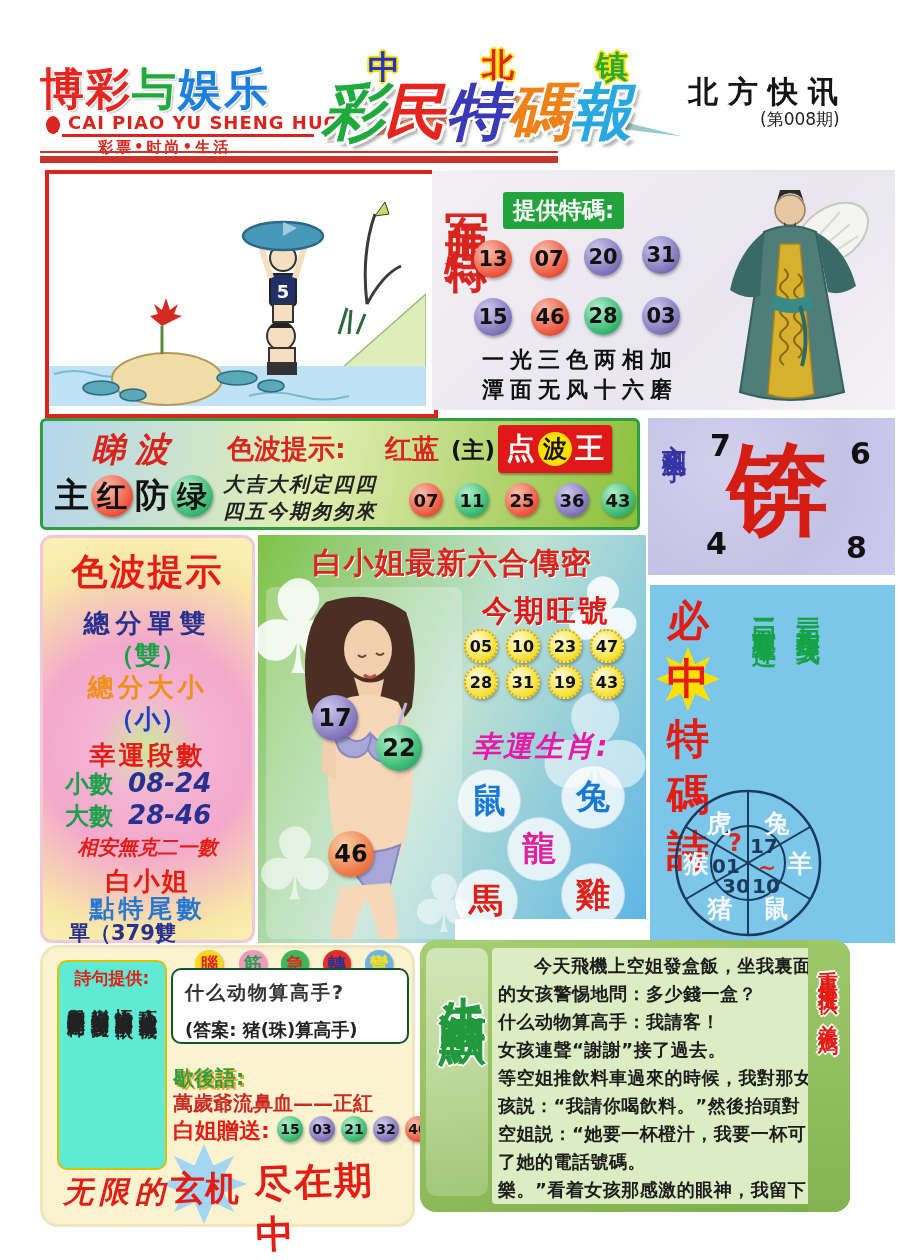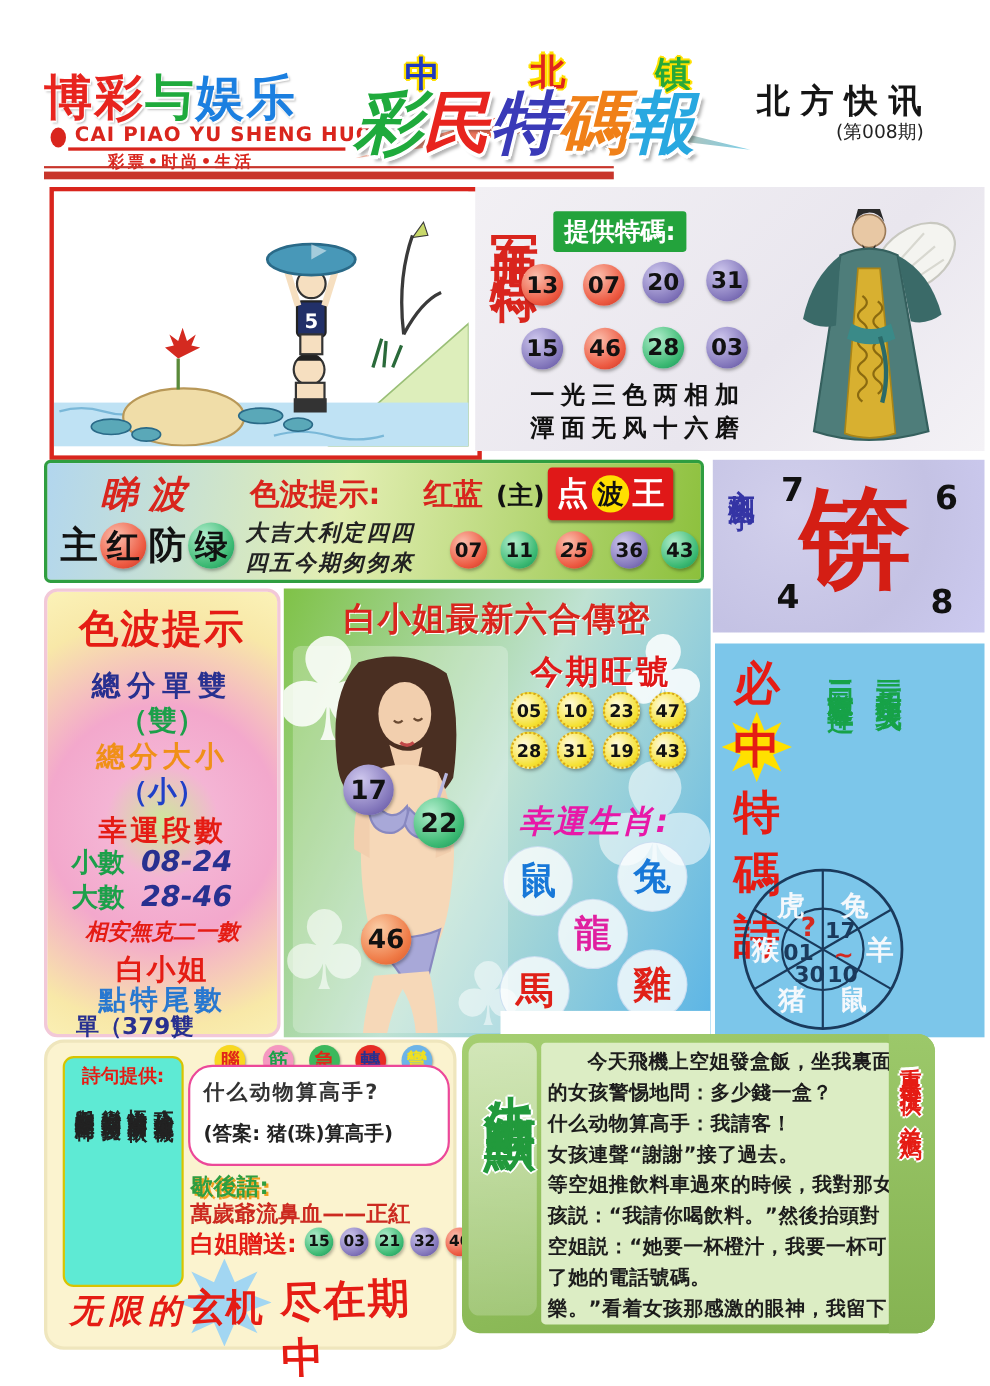--- a/index.html
+++ b/index.html
@@ -84,21 +84,21 @@
   .spoem-char{font-size:42px;font-weight:900;color:#e51c14;text-align:center;width:56px;line-height:56px;}
   .burst{background:#ffe000;clip-path:polygon(50% 0%,61% 27%,85% 15%,73% 39%,100% 50%,73% 61%,85% 85%,61% 73%,50% 100%,39% 73%,15% 85%,27% 61%,0% 50%,27% 39%,15% 15%,39% 27%);}
   .spoem-verse{writing-mode:vertical-rl;font-size:24px;font-weight:900;color:#17a248;line-height:44px;letter-spacing:4px;}
   
   .bleft{left:40px;top:945px;width:375px;height:282px;background:#fbf3cf;border-radius:18px;border:3px solid #efe6bd;box-sizing:border-box;}
   .poembox{left:14px;top:12px;width:106px;height:206px;background:#5eead4;border:2px solid #d8c400;border-radius:10px;}
   .poembox-title{font-size:17px;font-weight:900;color:#e51c14;text-align:center;letter-spacing:0px;}
   .poem-cols{writing-mode:vertical-rl;font-size:18px;font-weight:700;color:#222;line-height:24px;letter-spacing:2px;}
   .tease-circ{width:28px;height:28px;border-radius:50%;display:flex;align-items:center;justify-content:center;
       font-size:18px;font-weight:900;box-shadow:1px 1px 2px rgba(0,0,0,.3);}
-  .riddlebox{left:128px;top:20px;width:238px;height:92px;background:#fff;border:2px solid #ec4899;border-radius:22px;box-sizing:border-box;}
+  .riddlebox{left:128px;top:20px;width:238px;height:76px;background:#fff;border:2px solid #14532d;border-radius:10px;box-sizing:border-box;}
   .riddle-q{font-size:19px;font-weight:700;color:#333;letter-spacing:2px;}
   .riddle-a{font-size:18px;font-weight:800;color:#222;}
   .xhy-label{font-size:21px;font-weight:900;color:#2f9e40;text-shadow:2px 2px 0 #f0a020;}
   .xhy-text{font-size:20px;font-weight:700;color:#cc2a20;}
   .gift-label{font-size:22px;font-weight:900;color:#e51c14;}
   .slogan1{font-size:30px;font-weight:900;font-style:italic;color:#e51c14;letter-spacing:6px;}
   .slogan2{font-size:34px;font-weight:900;color:#e51c14;}
   .slogan3{font-size:38px;font-weight:900;color:#e51c14;transform:rotate(-2deg);letter-spacing:2px;}
   .burst-blue{background:#a2d6f2;clip-path:polygon(50% 0%,61% 27%,85% 15%,73% 39%,100% 50%,73% 61%,85% 85%,61% 73%,50% 100%,39% 73%,15% 85%,27% 61%,0% 50%,27% 39%,15% 15%,39% 27%);}
   
@@ -223,21 +223,21 @@
     <div class="abs wave-row2" style="left:12px;top:52px;">
       <span>主</span>
       <span class="bl bl-red" style="width:42px;height:42px;font-size:30px;">红</span>
       <span>防</span>
       <span class="bl bl-green" style="width:42px;height:42px;font-size:30px;">绿</span>
     </div>
     <div class="abs wave-verse" style="left:180px;top:50px;">大吉大利定四四</div>
     <div class="abs wave-verse" style="left:180px;top:77px;">四五今期匆匆來</div>
     <div class="abs bl bl-red bl34" style="left:366px;top:62px;">07</div>
     <div class="abs bl bl-green bl34" style="left:412px;top:62px;">11</div>
-    <div class="abs bl bl-red bl34" style="left:462px;top:62px;font-style:italic;">25</div>
+    <div class="abs bl bl-red bl34" style="left:462px;top:62px;">25</div>
     <div class="abs bl bl-purple bl34" style="left:512px;top:62px;">36</div>
     <div class="abs bl bl-green bl34" style="left:558px;top:62px;">43</div>
   </div>
 
   <div class="abs divin">
     <div class="abs vtext divin-title" style="left:10px;top:8px;height:145px;">玄机测字:</div>
     <div class="abs divin-num" style="left:62px;top:10px;">7</div>
     <div class="abs divin-num" style="left:202px;top:18px;">6</div>
     <div class="abs divin-num" style="left:58px;top:108px;">4</div>
     <div class="abs divin-num" style="left:198px;top:112px;">8</div>

